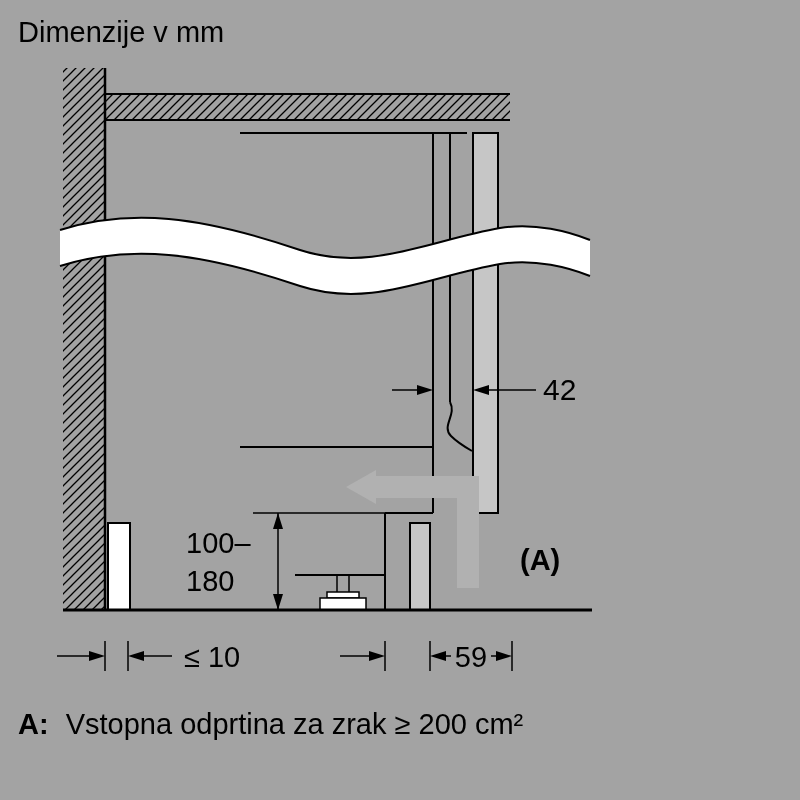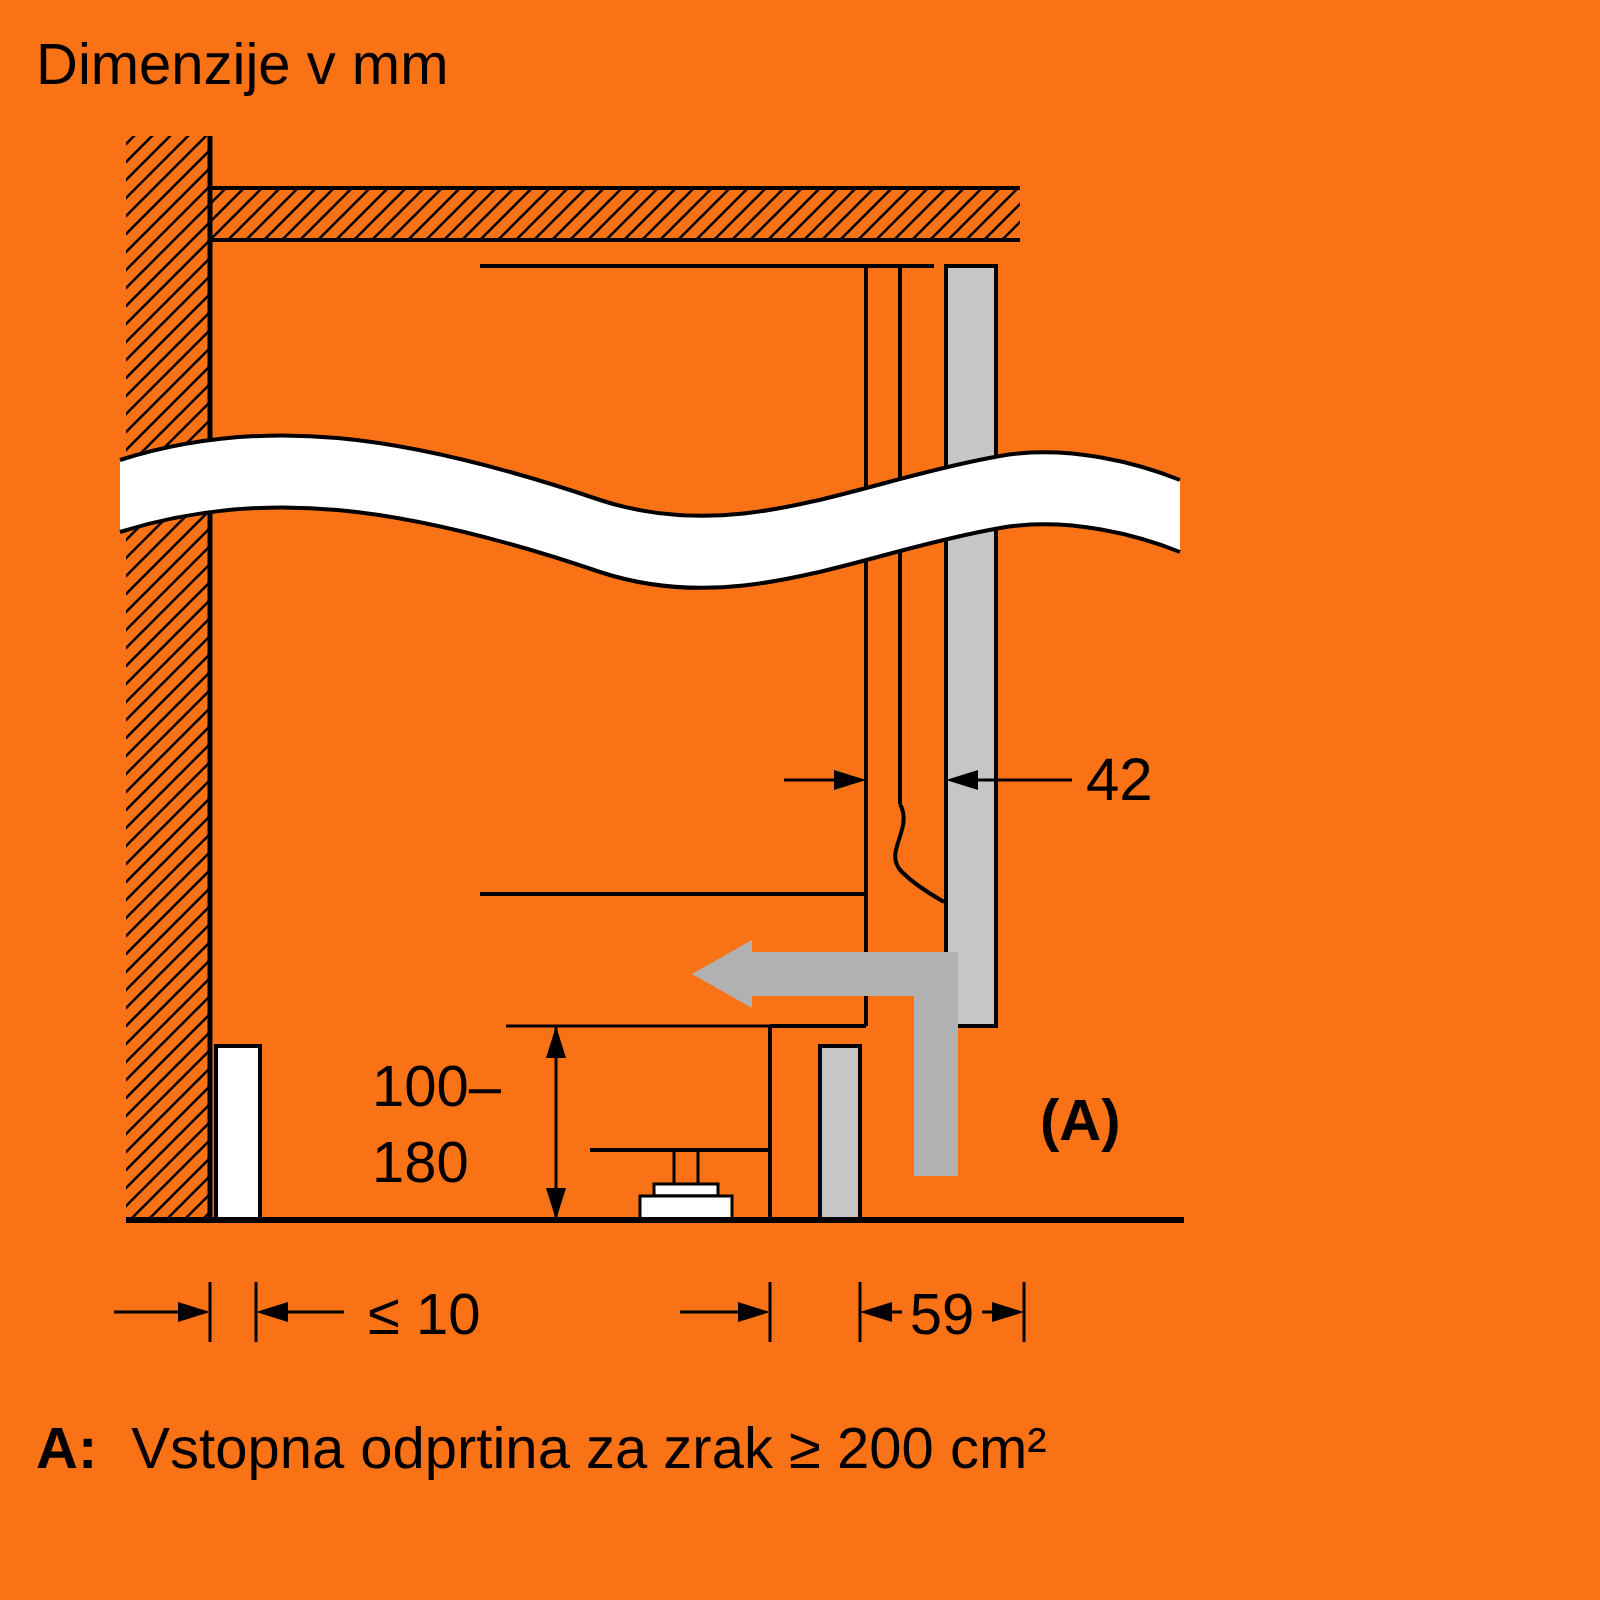--- a/index.html
+++ b/index.html
@@ -7,21 +7,21 @@
     padding: 0;
     background: #ffffff;
     width: 800px;
     height: 800px;
     font-family: "Liberation Sans", sans-serif;
   }
   .stage {
     position: relative;
     width: 800px;
     height: 800px;
-    background: #f97316;
+    background: #a3a3a3;
     overflow: hidden;
   }
   svg text {
     font-family: "Liberation Sans", sans-serif;
     fill: #000000;
   }
 </style>
 </head>
 <body>
 

